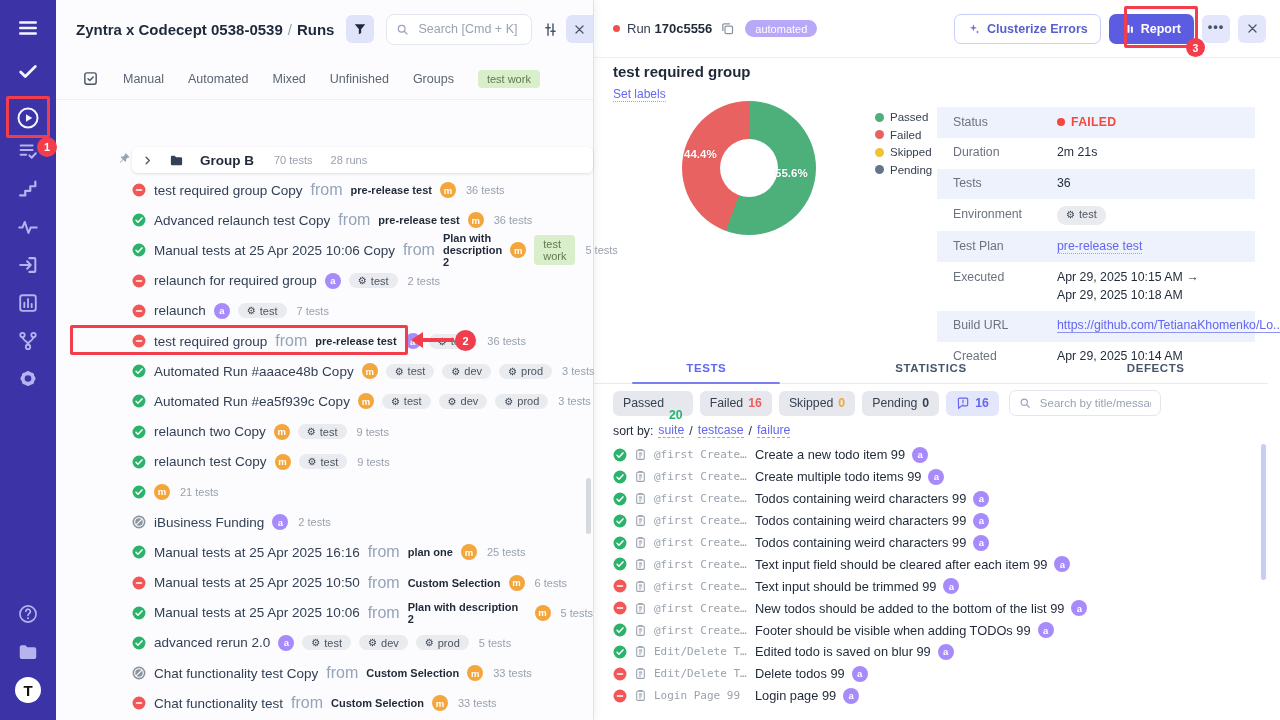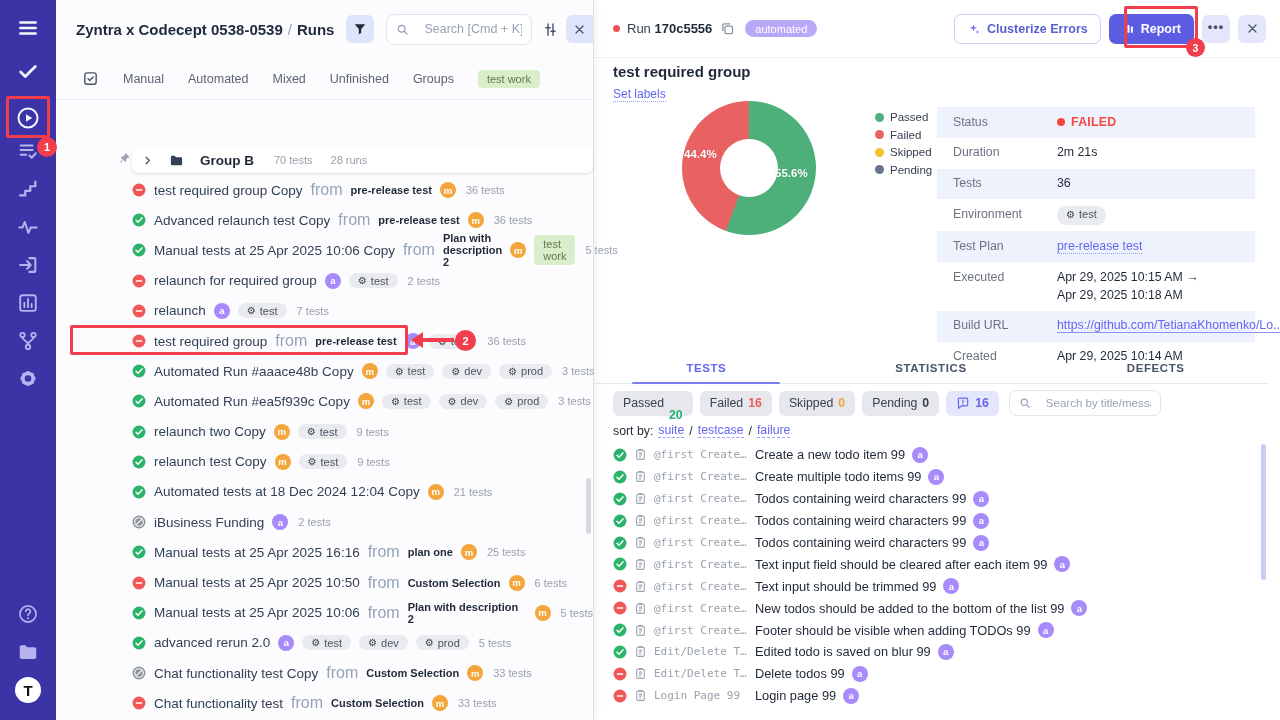--- a/index.html
+++ b/index.html
@@ -14,21 +14,21 @@
              display:flex; align-items:center; justify-content:center; font-weight:bold; font-size:15px; }
 
   
   .runs-panel { position:absolute; left:56px; top:0; width:537px; height:720px; background:#fcfcfe; z-index:4;
                 box-shadow:2px 0 8px rgba(15,23,42,.07); }
   .rp-header { position:absolute; top:0; left:0; right:0; height:58px; display:flex; align-items:center; padding-left:20px; }
   .rp-title { font-size:15px; font-weight:bold; color:#1e293b; white-space:nowrap; }
   .rp-title .slash { color:#94a3b8; font-weight:normal; padding:0 5px; }
   .filter-btn { width:28px; height:28px; margin-left:12px; border-radius:6px; background:#e0e4fb; color:#1f2937;
                 display:flex; align-items:center; justify-content:center; cursor:pointer; }
-  .search-box { display:flex; align-items:center; gap:15px; margin-left:12px; width:146px; height:31px; background:#fff;
+  .search-box { display:flex; align-items:center; gap:9px; margin-left:12px; width:146px; height:31px; background:#fff;
                 border:1px solid #e2e6ee; border-radius:8px; padding:0 9px; color:#94a3b8; }
   .search-box input { border:0; outline:0; width:100%; font-size:12.5px; color:#334155; background:transparent; font-family:inherit; }
   .search-box input::placeholder { color:#9aa3b2; }
   .sliders-btn { margin-left:10px; color:#475569; cursor:pointer; }
   .panel-close { position:absolute; right:0; top:15px; width:27px; height:28px; border-radius:6px 0 0 6px; background:#e0e4fb;
                  color:#475569; display:flex; align-items:center; justify-content:center; cursor:pointer; }
   .rp-tabs { position:absolute; top:58px; left:0; right:0; height:42px; display:flex; align-items:center; gap:24px;
              padding-left:26px; border-bottom:1px solid #edeff4; }
   .rp-tab { font-size:12.5px; color:#5b6472; cursor:pointer; white-space:nowrap; }
   .selectall { color:#475569; cursor:pointer; }
@@ -446,21 +446,20 @@
         </span>
         <span class="run-count">9 tests</span>
       </div>
       <div class="run-row">
         <span class="icon">
           <svg viewBox="0 0 16 16" width="14" height="14">
             <circle cx="8" cy="8" r="7.4" fill="#2cb36b"></circle>
             <path d="M4.6 8.3l2.2 2.2 4.6-4.9" fill="none" stroke="#fff" stroke-width="1.7" stroke-linecap="round" stroke-linejoin="round"></path>
           </svg>
         </span>
-        <span class="run-name">Automated tests at 18 Dec 2024 12:04 Copy</span>
         <span class="badge m">m</span>
         <span class="run-count">21 tests</span>
       </div>
       <div class="run-row">
         <span class="icon">
           <svg viewBox="0 0 16 16" width="14" height="14">
             <circle cx="8" cy="8" r="7.4" fill="#8b949e"></circle>
             <circle cx="8" cy="8" r="4.9" fill="none" stroke="#fff" stroke-width="1.3"></circle>
             <path d="M4.9 11.1l6.2-6.2" stroke="#fff" stroke-width="1.3"></path>
           </svg>

